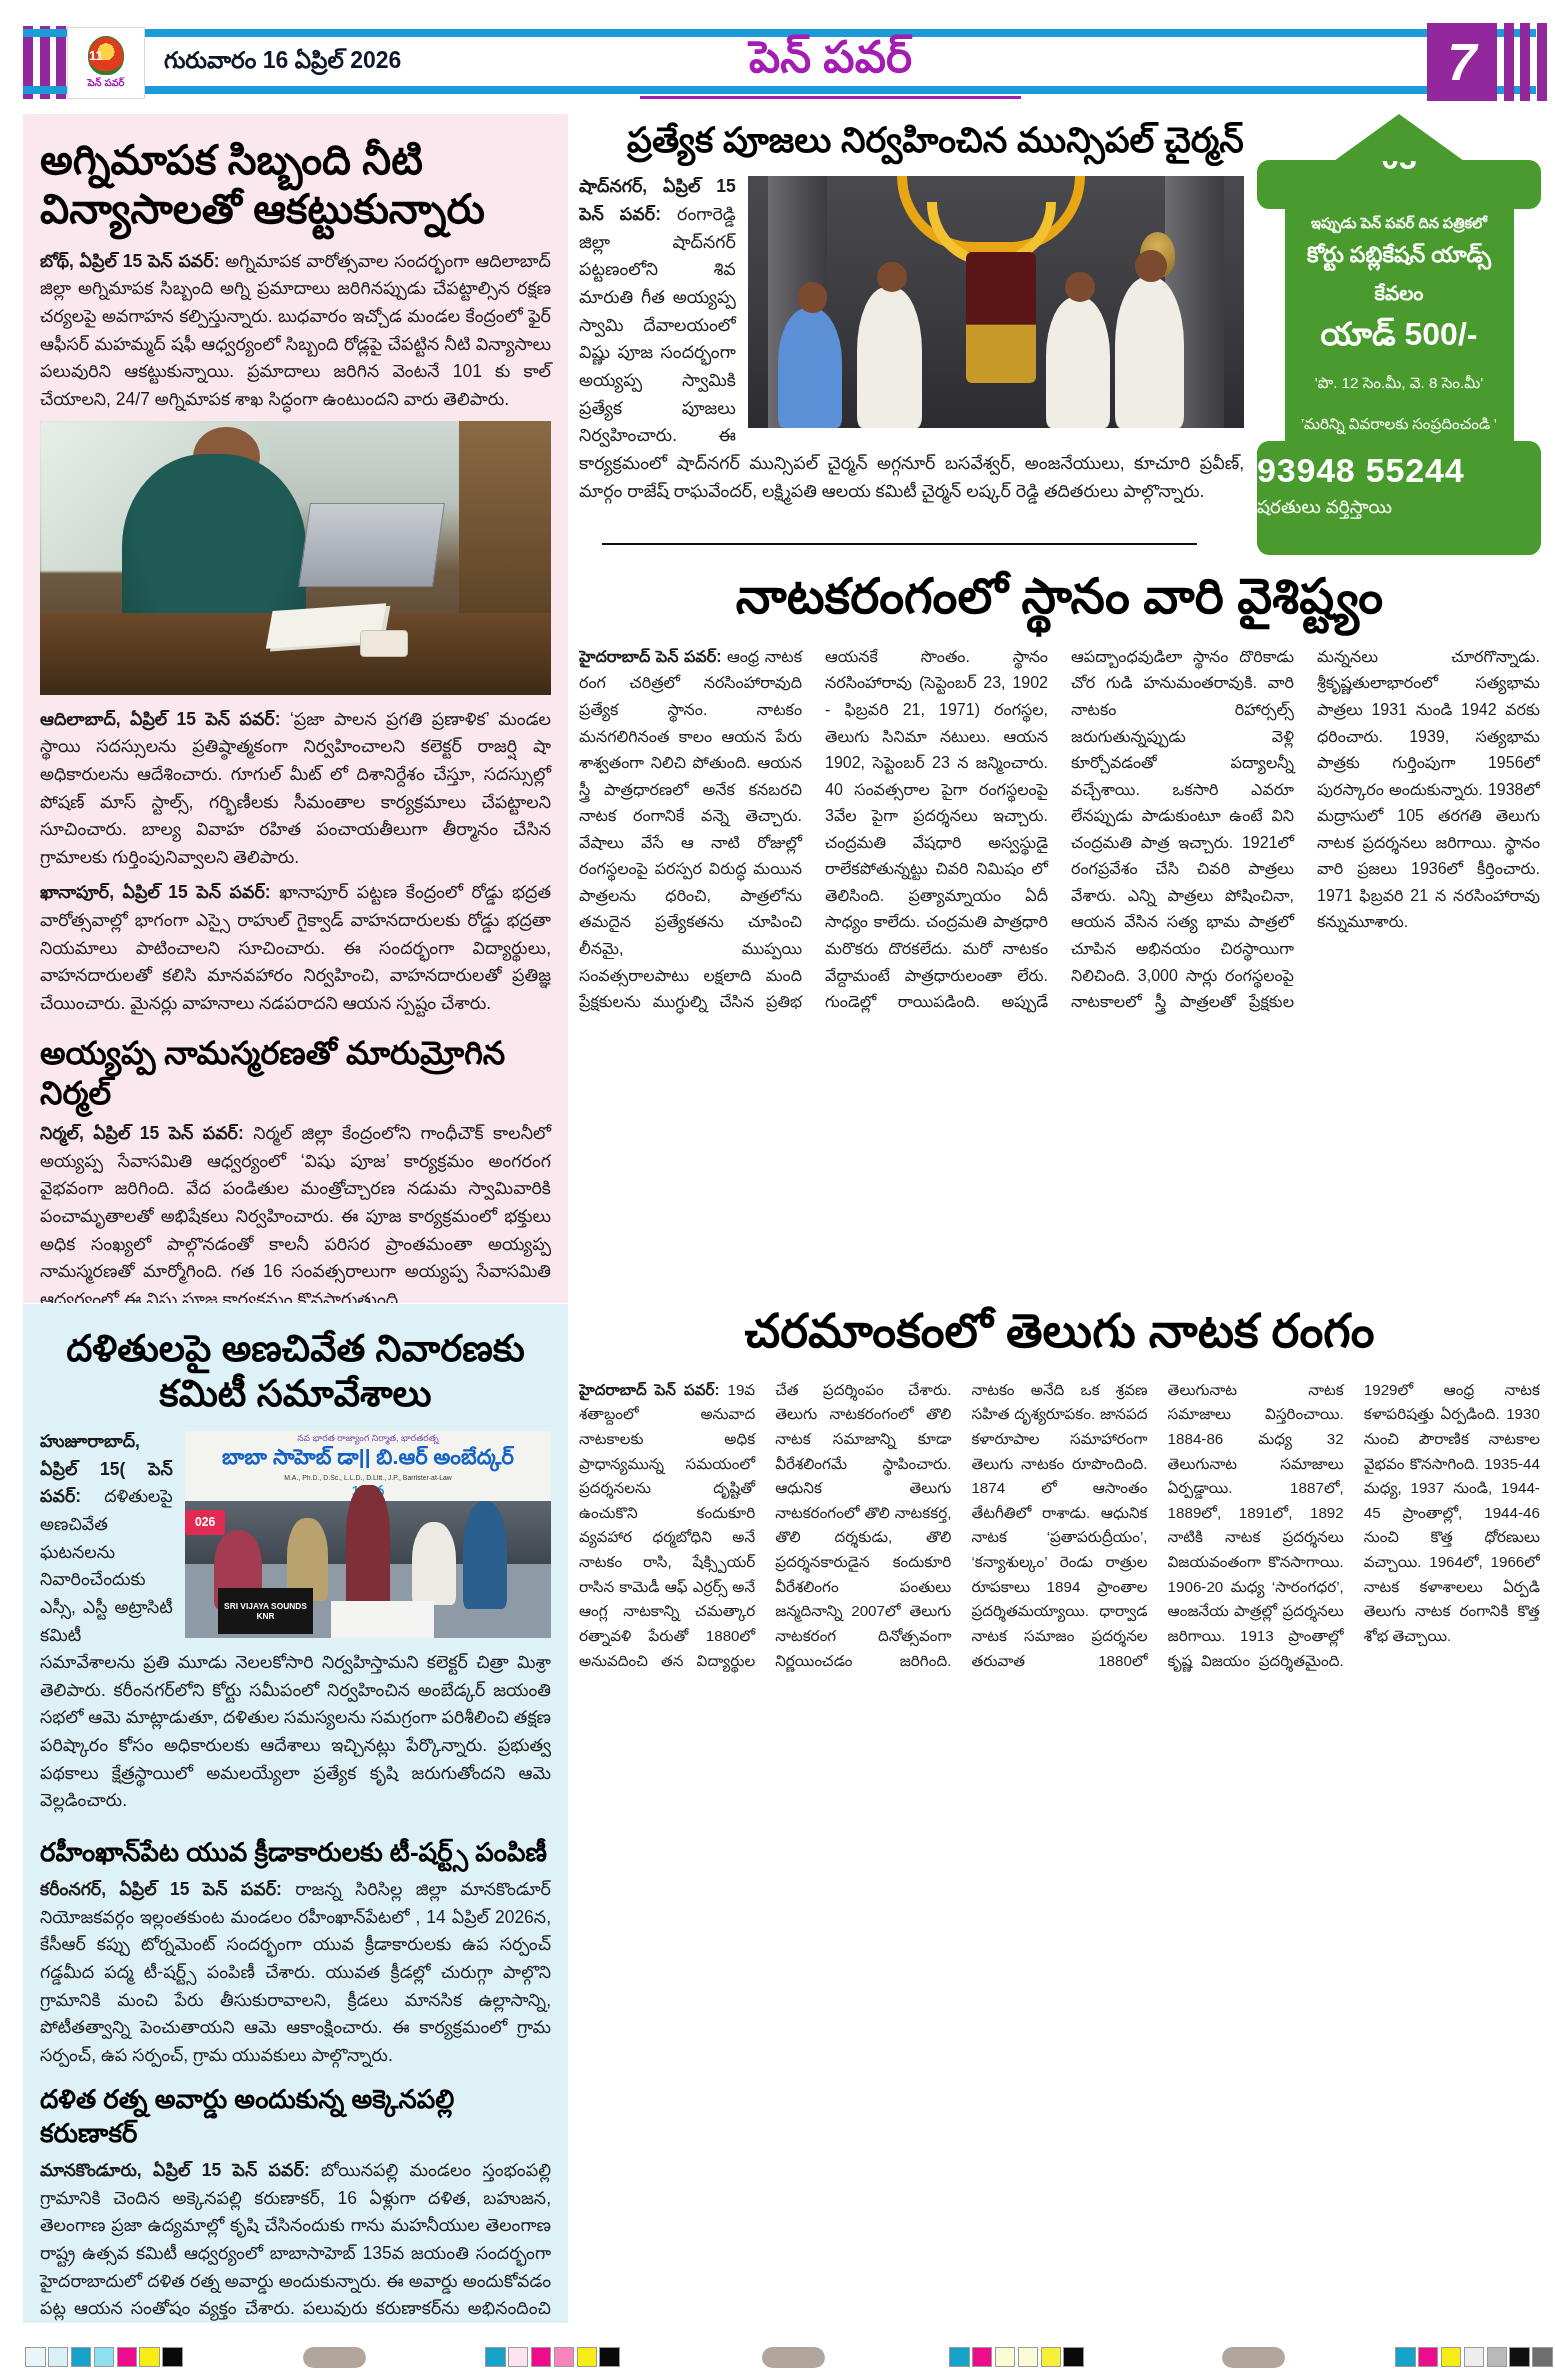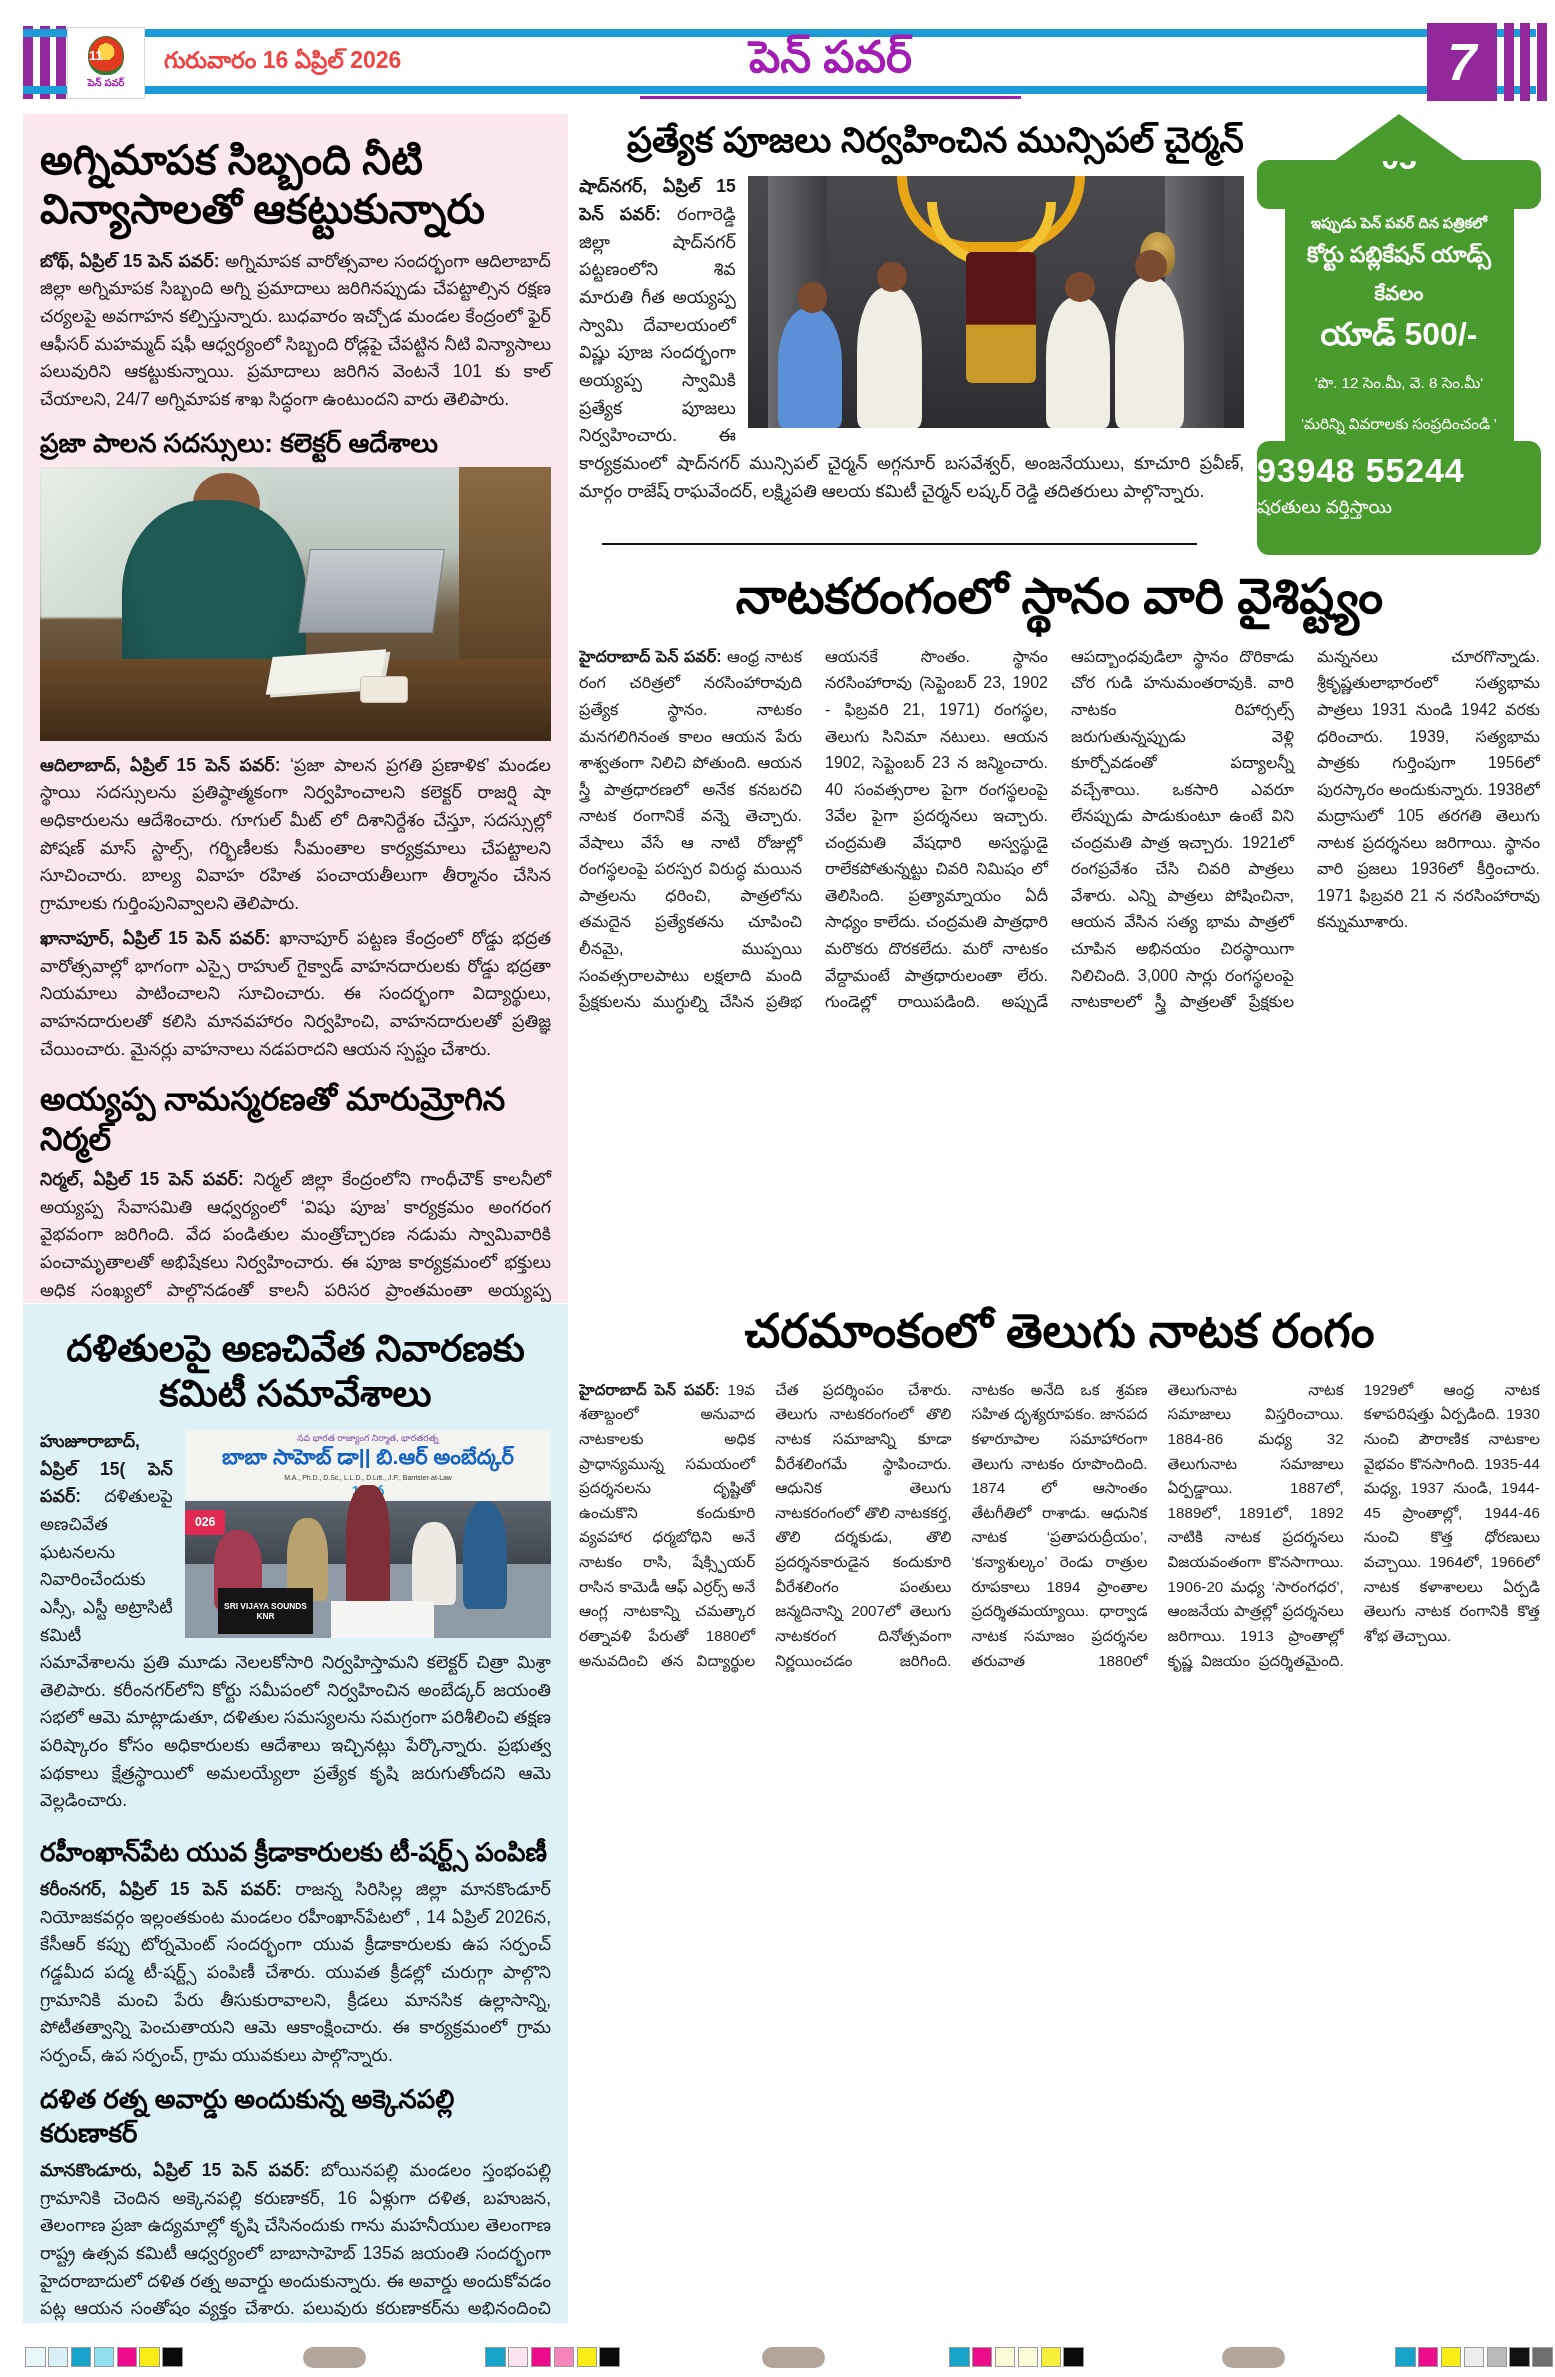--- a/index.html
+++ b/index.html
@@ -7,21 +7,21 @@
         font-family:"Liberation Sans", sans-serif;color:#111;}
   
   .stripe{position:absolute;background:#93279c;}
   .hline{position:absolute;left:23px;width:1513px;height:8.4px;background:#1b9cd8;}
   .logo-box{position:absolute;left:67px;top:27.4px;width:76px;height:70px;background:#fff;
             border:0.8px solid #d8d8d8;z-index:3;display:flex;flex-direction:column;align-items:center;justify-content:center;}
   .logo-emblem{width:34px;height:37px;background:radial-gradient(circle at 50% 40%, #ffd24a 0 30%, #e03a1f 31% 70%, #2e7d32 71% 100%);
                border-radius:50% 50% 45% 45%;display:flex;align-items:center;justify-content:flex-start;
                color:#fff;font-weight:bold;font-size:13px;border:1.5px solid #2e7d32;}
   .logo-name{font-size:10px;font-weight:bold;color:#a31cb4;margin-top:2.3px;white-space:nowrap;}
-  .hdr-date{position:absolute;left:164px;top:47px;font-size:23px;font-weight:bold;color:#ef4444;z-index:3;}
+  .hdr-date{position:absolute;left:164px;top:47px;font-size:23px;font-weight:bold;color:#0f172a;z-index:3;}
   .masthead{position:absolute;left:640px;top:32px;width:381px;text-align:center;z-index:3;
             font-size:44px;font-weight:bold;color:#a31cb4;border-bottom:3.8px solid #a31cb4;padding-bottom:3px;}
   .pagenum-box{position:absolute;left:1427px;top:23px;width:70px;height:78px;background:#93279c;z-index:4;
                display:flex;align-items:center;justify-content:center;color:#fff;font-size:52px;font-weight:bold;font-style:italic;}
   
   .panel{position:absolute;box-sizing:border-box;padding:17px;overflow:hidden;}
   .panel-pink{left:23px;top:114px;width:545px;height:1189px;background:#fbe7ee;}
   .panel-blue{left:23px;top:1304px;width:545px;height:1019px;background:#ddf1f7;}
   .headline-xl{font-size:41px;line-height:1.2;font-weight:bold;color:#000;margin:4.6px 0 13.7px 0;}
   .headline-lg{font-size:37px;line-height:1.22;font-weight:bold;color:#000;margin:4.6px 0 12.2px 0;text-align:center;}
@@ -125,21 +125,20 @@
     <div class="stripe" style="left:1520px;top:23px;width:10px;height:78px;"></div>
     <div class="stripe" style="left:1537px;top:23px;width:10px;height:78px;"></div>
   </div>
 
   <div class="panel panel-pink">
     <div class="headline-xl">అగ్నిమాపక సిబ్బంది నీటి విన్యాసాలతో ఆకట్టుకున్నారు</div>
     <p class="body-txt">
       <b class="dl">బోథ్, ఏప్రిల్ 15 పెన్ పవర్:</b>
       <span>అగ్నిమాపక వారోత్సవాల సందర్భంగా ఆదిలాబాద్ జిల్లా అగ్నిమాపక సిబ్బంది అగ్ని ప్రమాదాలు జరిగినప్పుడు చేపట్టాల్సిన రక్షణ చర్యలపై అవగాహన కల్పిస్తున్నారు. బుధవారం ఇచ్చోడ మండల కేంద్రంలో ఫైర్ ఆఫీసర్ మహమ్మద్ షఫీ ఆధ్వర్యంలో సిబ్బంది రోడ్లపై చేపట్టిన నీటి విన్యాసాలు పలువురిని ఆకట్టుకున్నాయి. ప్రమాదాలు జరిగిన వెంటనే 101 కు కాల్ చేయాలని, 24/7 అగ్నిమాపక శాఖ సిద్ధంగా ఉంటుందని వారు తెలిపారు.</span>
     </p>
-    <div class="sub-md">ప్రజా పాలన సదస్సులు: కలెక్టర్ ఆదేశాలు</div>
     <div class="photo desk-photo">
       <div class="desk-window"></div>
       <div class="desk-cabinet"></div>
       <div class="desk-head"></div>
       <div class="desk-man"></div>
       <div class="desk-laptop"></div>
       <div class="desk-surface"></div>
       <div class="desk-papers"></div>
       <div class="desk-phone"></div>
     </div>

